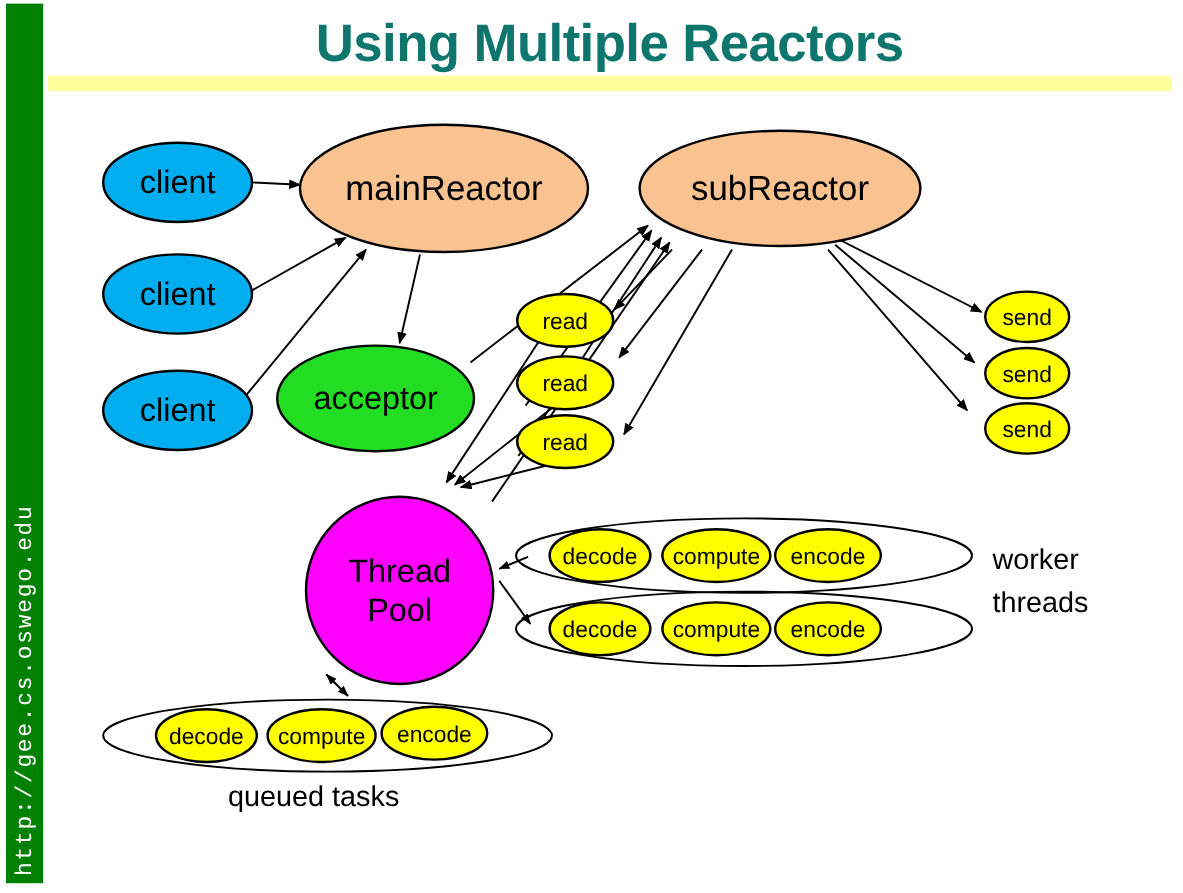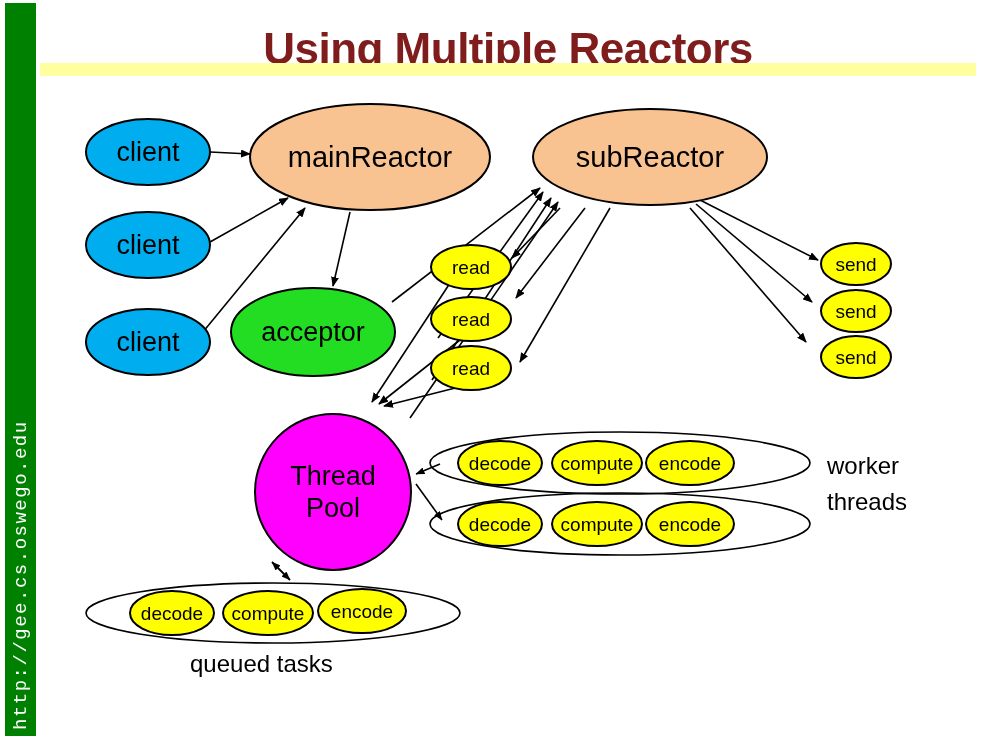--- a/index.html
+++ b/index.html
@@ -44,29 +44,29 @@
     display: flex;
     align-items: center;
     justify-content: flex-start;
     padding-left: 6px;
     box-sizing: border-box;
     white-space: nowrap;
   }
   .title {
     position: absolute;
     left: 40px;
-    top: 20px;
+    top: 8px;
     width: 936px;
     height: 58px;
     display: flex;
     align-items: center;
     justify-content: center;
     font-size: 44px;
     font-weight: bold;
-    color: #7f1d1d;
+    color: #0f766e;
     letter-spacing: -0.5px;
     white-space: nowrap;
   }
   .title-rule {
     position: absolute;
     left: 40px;
     top: 63px;
     width: 936px;
     height: 13px;
     background: #ffffa0;

